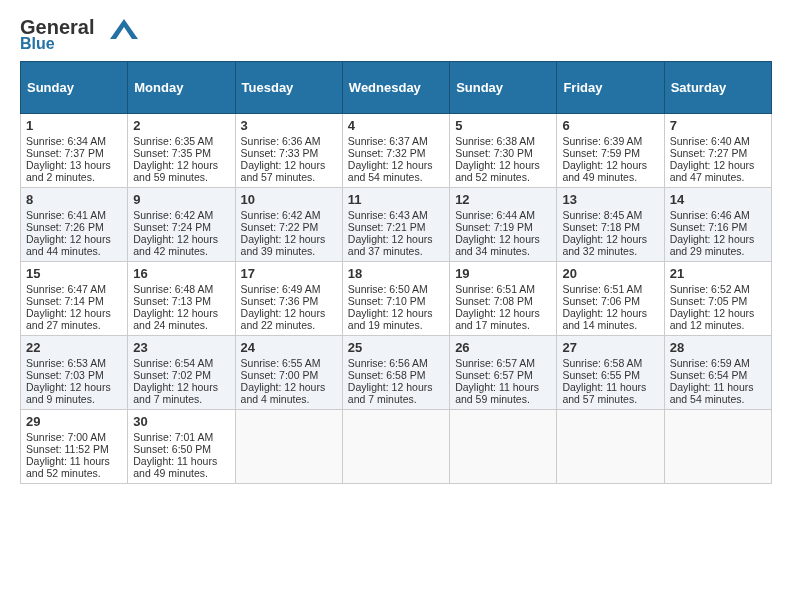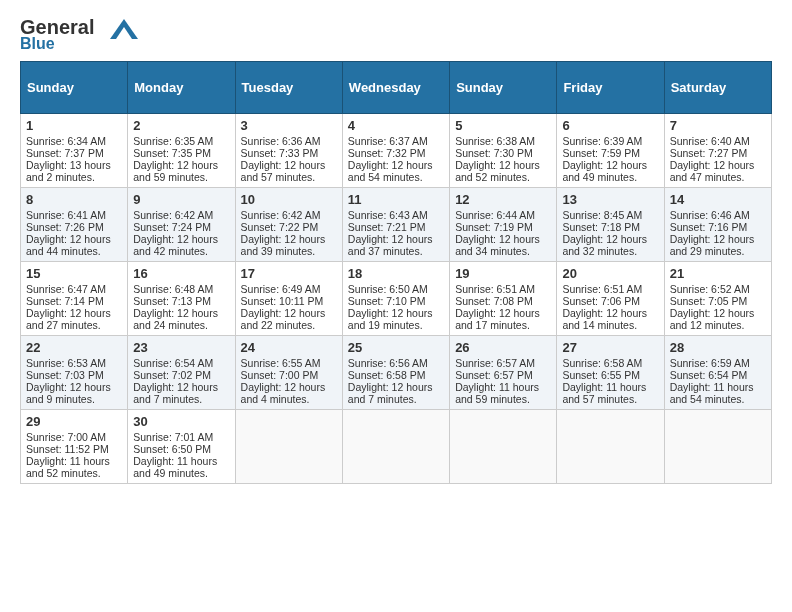--- a/index.html
+++ b/index.html
@@ -126,21 +126,21 @@
         <td><span class="day-num">9</span><span>Sunrise: 6:42 AM</span><br><span>Sunset: 7:24 PM</span><br><span>Daylight: 12 hours and 42 minutes.</span></td>
         <td><span class="day-num">10</span><span>Sunrise: 6:42 AM</span><br><span>Sunset: 7:22 PM</span><br><span>Daylight: 12 hours and 39 minutes.</span></td>
         <td><span class="day-num">11</span><span>Sunrise: 6:43 AM</span><br><span>Sunset: 7:21 PM</span><br><span>Daylight: 12 hours and 37 minutes.</span></td>
         <td><span class="day-num">12</span><span>Sunrise: 6:44 AM</span><br><span>Sunset: 7:19 PM</span><br><span>Daylight: 12 hours and 34 minutes.</span></td>
         <td><span class="day-num">13</span><span>Sunrise: 8:45 AM</span><br><span>Sunset: 7:18 PM</span><br><span>Daylight: 12 hours and 32 minutes.</span></td>
         <td><span class="day-num">14</span><span>Sunrise: 6:46 AM</span><br><span>Sunset: 7:16 PM</span><br><span>Daylight: 12 hours and 29 minutes.</span></td>
       </tr>
       <tr>
         <td><span class="day-num">15</span><span>Sunrise: 6:47 AM</span><br><span>Sunset: 7:14 PM</span><br><span>Daylight: 12 hours and 27 minutes.</span></td>
         <td><span class="day-num">16</span><span>Sunrise: 6:48 AM</span><br><span>Sunset: 7:13 PM</span><br><span>Daylight: 12 hours and 24 minutes.</span></td>
-        <td><span class="day-num">17</span><span>Sunrise: 6:49 AM</span><br><span>Sunset: 10:11 PM</span><br><span>Daylight: 12 hours and 22 minutes.</span></td>
+        <td><span class="day-num">17</span><span>Sunrise: 6:49 AM</span><br><span>Sunset: 7:36 PM</span><br><span>Daylight: 12 hours and 22 minutes.</span></td>
         <td><span class="day-num">18</span><span>Sunrise: 6:50 AM</span><br><span>Sunset: 7:10 PM</span><br><span>Daylight: 12 hours and 19 minutes.</span></td>
         <td><span class="day-num">19</span><span>Sunrise: 6:51 AM</span><br><span>Sunset: 7:08 PM</span><br><span>Daylight: 12 hours and 17 minutes.</span></td>
         <td><span class="day-num">20</span><span>Sunrise: 6:51 AM</span><br><span>Sunset: 7:06 PM</span><br><span>Daylight: 12 hours and 14 minutes.</span></td>
         <td><span class="day-num">21</span><span>Sunrise: 6:52 AM</span><br><span>Sunset: 7:05 PM</span><br><span>Daylight: 12 hours and 12 minutes.</span></td>
       </tr>
       <tr>
         <td><span class="day-num">22</span><span>Sunrise: 6:53 AM</span><br><span>Sunset: 7:03 PM</span><br><span>Daylight: 12 hours and 9 minutes.</span></td>
         <td><span class="day-num">23</span><span>Sunrise: 6:54 AM</span><br><span>Sunset: 7:02 PM</span><br><span>Daylight: 12 hours and 7 minutes.</span></td>
         <td><span class="day-num">24</span><span>Sunrise: 6:55 AM</span><br><span>Sunset: 7:00 PM</span><br><span>Daylight: 12 hours and 4 minutes.</span></td>
         <td><span class="day-num">25</span><span>Sunrise: 6:56 AM</span><br><span>Sunset: 6:58 PM</span><br><span>Daylight: 12 hours and 7 minutes.</span></td>

